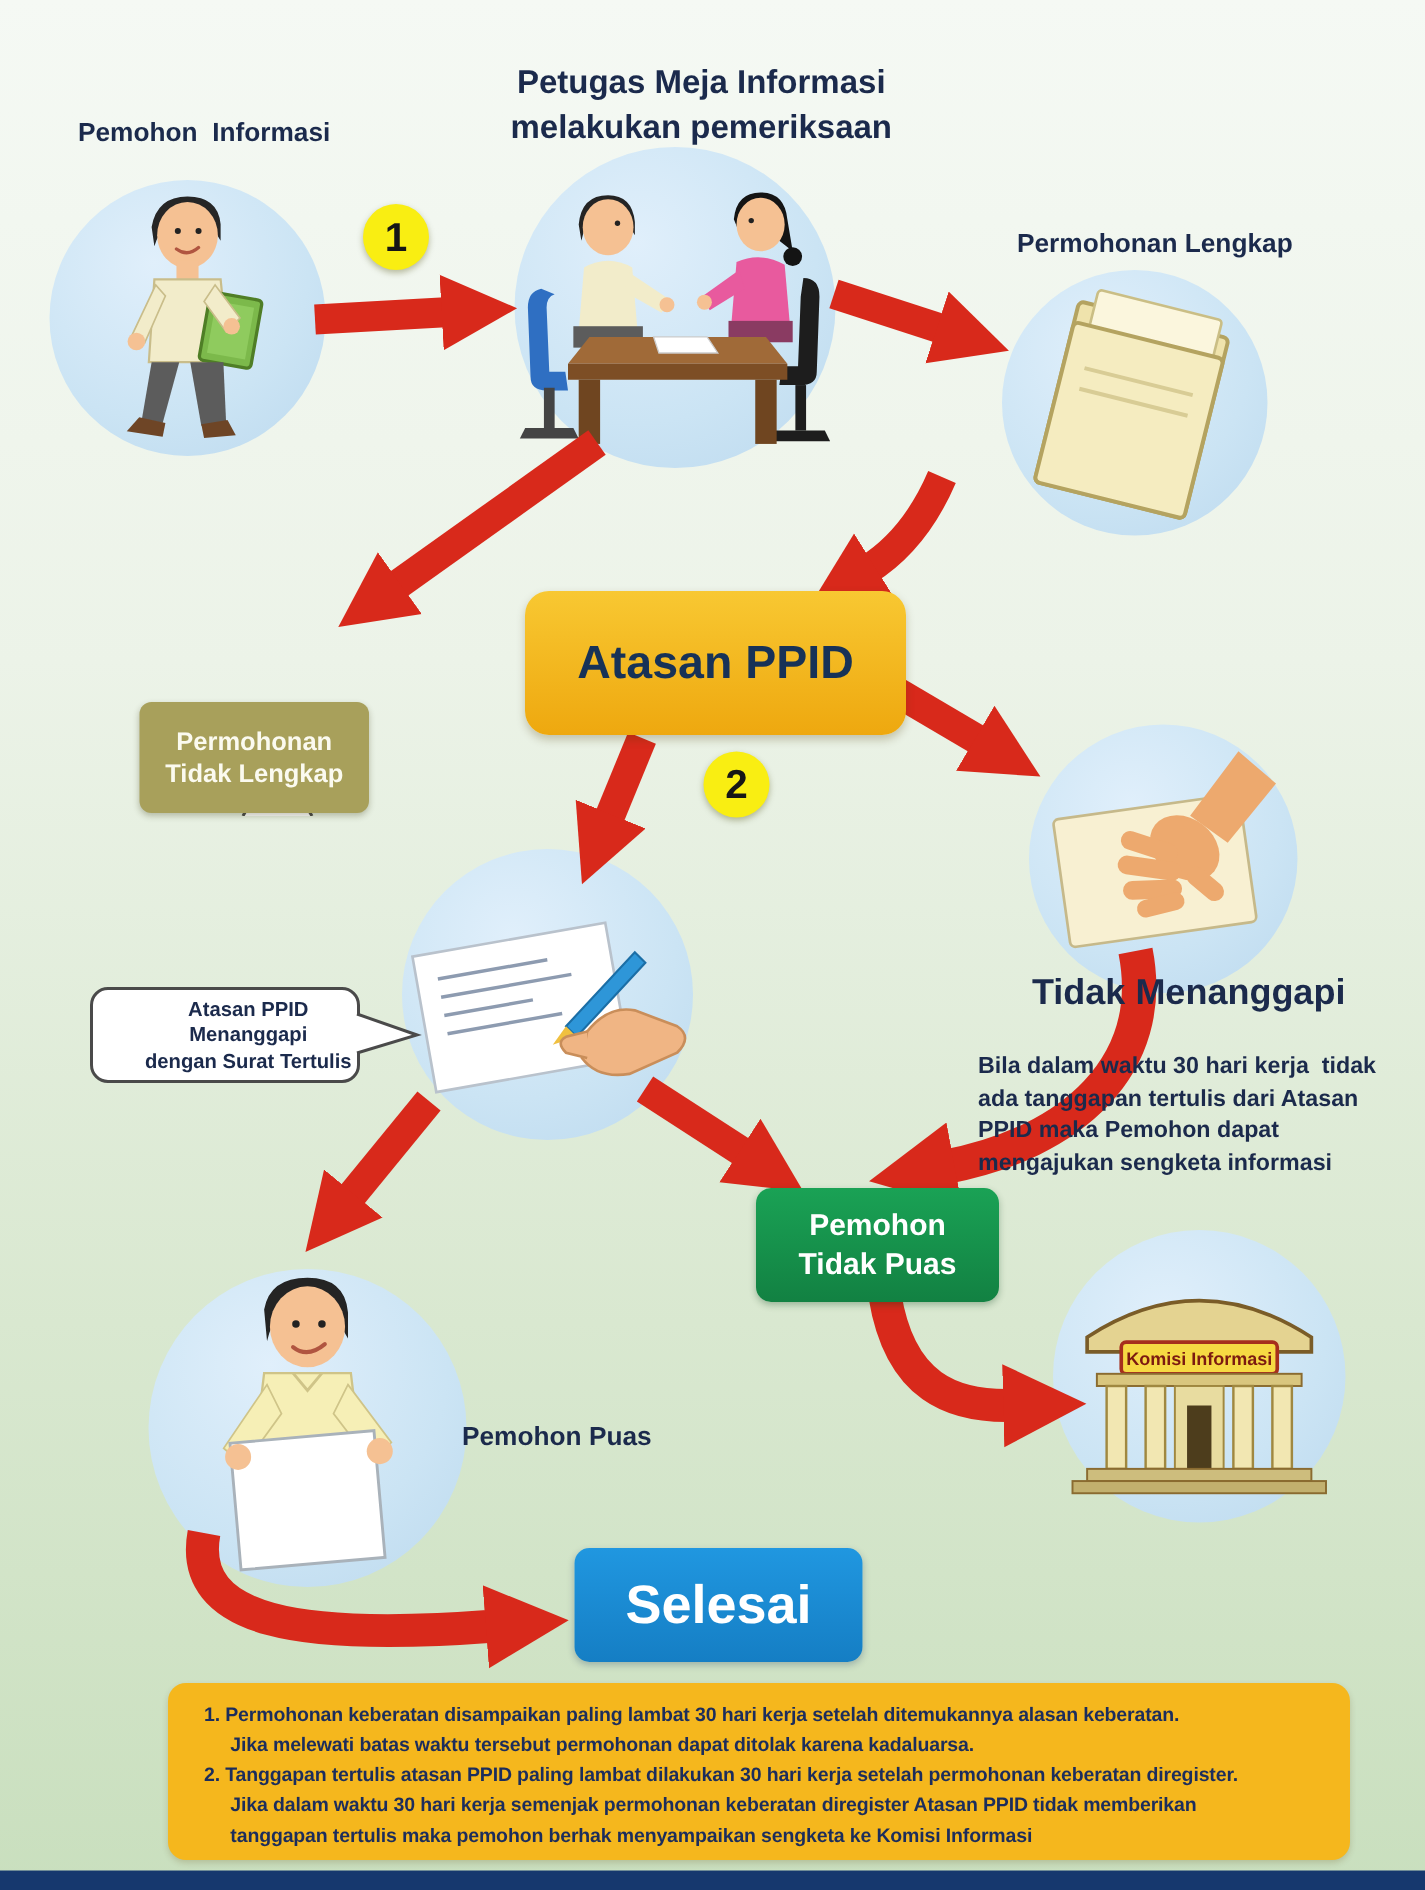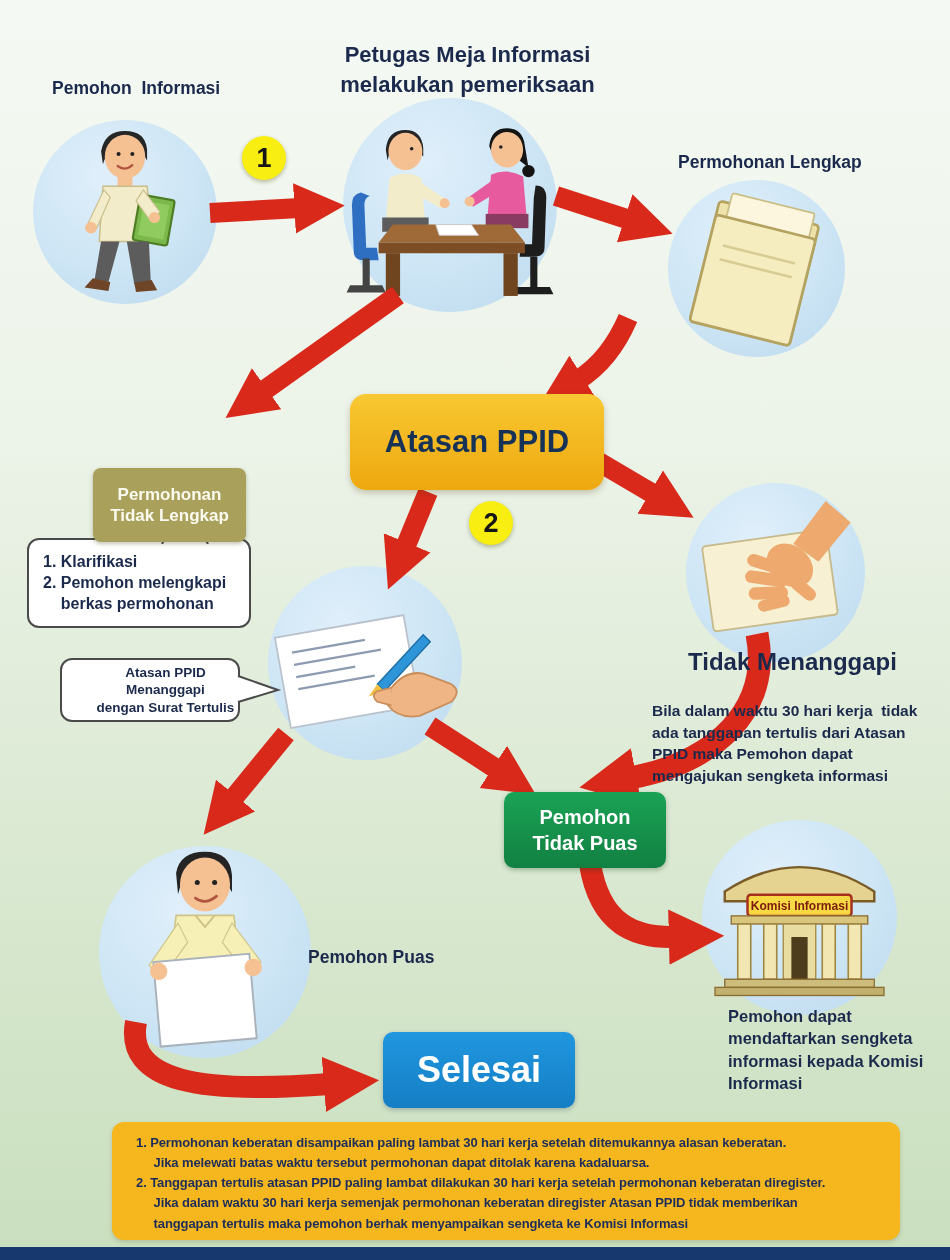--- a/index.html
+++ b/index.html
@@ -214,30 +214,23 @@
   <div class="lbl" style="left:52px;top:78px;font-size:17.5px;">Pemohon  Informasi</div>
   <div class="lbl" style="left:330px;top:40px;width:275px;text-align:center;font-size:22px;line-height:1.35;">Petugas Meja Informasi
 melakukan pemeriksaan</div>
   <div class="lbl" style="left:678px;top:152px;font-size:17.5px;">Permohonan Lengkap</div>
   <div class="lbl" style="left:688px;top:648px;font-size:24px;">Tidak Menanggapi</div>
   <div class="lbl" style="left:652px;top:700px;font-size:15.5px;line-height:1.4;">Bila dalam waktu 30 hari kerja  tidak
 ada tanggapan tertulis dari Atasan
 PPID maka Pemohon dapat
 mengajukan sengketa informasi</div>
   <div class="lbl" style="left:308px;top:947px;font-size:17.5px;">Pemohon Puas</div>
-  <div class="lbl" style="left:728px;top:1005px;font-size:16.5px;line-height:1.35;">Pemohon dapat
-mendaftarkan sengketa
-informasi kepada Komisi
-Informasi</div>
 
   <div class="node gold" style="left:350px;top:394px;width:254px;height:96px;">Atasan PPID</div>
 
-  <div class="bubble" style="left:27px;top:538px;width:224px;height:90px;padding:12px 10px 10px 14px;font-size:16px;line-height:1.3;">1. Klarifikasi
-2. Pemohon melengkapi
-    berkas permohonan</div>
   <svg class="tail" style="left:140px;top:500px;" width="90" height="44" viewBox="0 0 90 44">
     <path d="M22,44 L44,4 L68,44" fill="#ffffff" stroke="#4a4a4a" stroke-width="2"></path>
   </svg>
   <div class="node olive" style="left:93px;top:446px;width:153px;height:74px;margin-top:22px;">Permohonan
 Tidak Lengkap</div>
 
   <div class="bubble" style="left:60px;top:658px;width:180px;height:64px;display:flex;align-items:center;justify-content:center;text-align:center;font-size:13.5px;line-height:1.3;padding-left:31px;">Atasan PPID Menanggapi
 dengan Surat Tertulis</div>
   <svg class="tail" style="left:232px;top:668px;" width="52" height="40" viewBox="0 0 52 40">
     <path d="M6,8 L46,22 L6,34" fill="#ffffff" stroke="#4a4a4a" stroke-width="2"></path>

